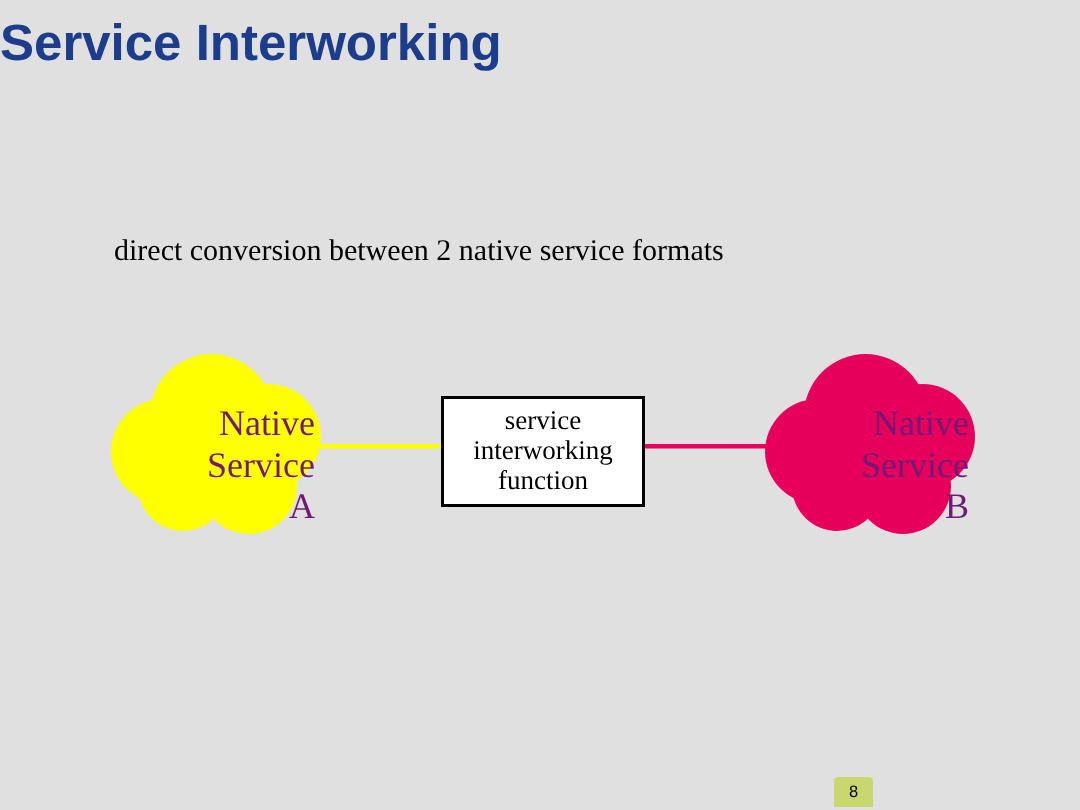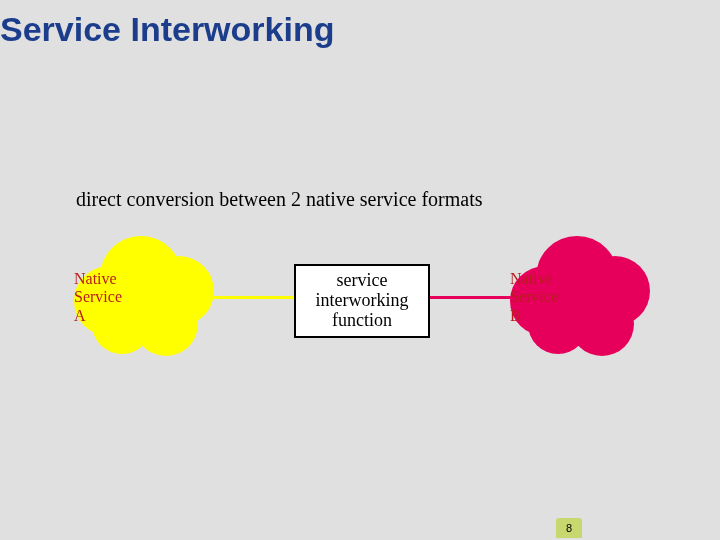--- a/index.html
+++ b/index.html
@@ -34,21 +34,20 @@
     top: 112px;
     font-size: 22px;
     color: #1b3d8c;
   }
   .desc {
     position: absolute;
     left: 76px;
     top: 156px;
     font-size: 20px;
     color: #000;
-    margin-top: 32px;
   }
 
   
   .line-yellow {
     position: absolute;
     top: 296px;
     left: 200px;
     width: 94px;
     height: 0;
     border-top: 3px solid #ffff00;
@@ -88,23 +87,23 @@
   .cloud-b .lobe { position:absolute; background:#e6005c; border-radius:50%; }
   .cloud-b .l1 { width:70px; height:70px; left:0;  top:30px; }
   .cloud-b .l2 { width:82px; height:82px; left:26px; top:0; }
   .cloud-b .l3 { width:70px; height:70px; left:70px; top:20px; }
   .cloud-b .l4 { width:64px; height:64px; left:60px; top:56px; }
   .cloud-b .l5 { width:60px; height:60px; left:18px; top:58px; }
 
   .cloud-label {
     position: absolute;
     width: 136px;
-    text-align: left;
-    font-size: 16px;
-    color: #b91c1c;
+    text-align: right;
+    font-size: 24px;
+    color: #701a75;
     line-height: 1.15;
   }
   .cloud-a-label { left:74px; top:270px; }
   .cloud-b-label { left:510px; top:270px; }
 
   
   .iwf-box {
     position: absolute;
     left: 294px;
     top: 264px;

